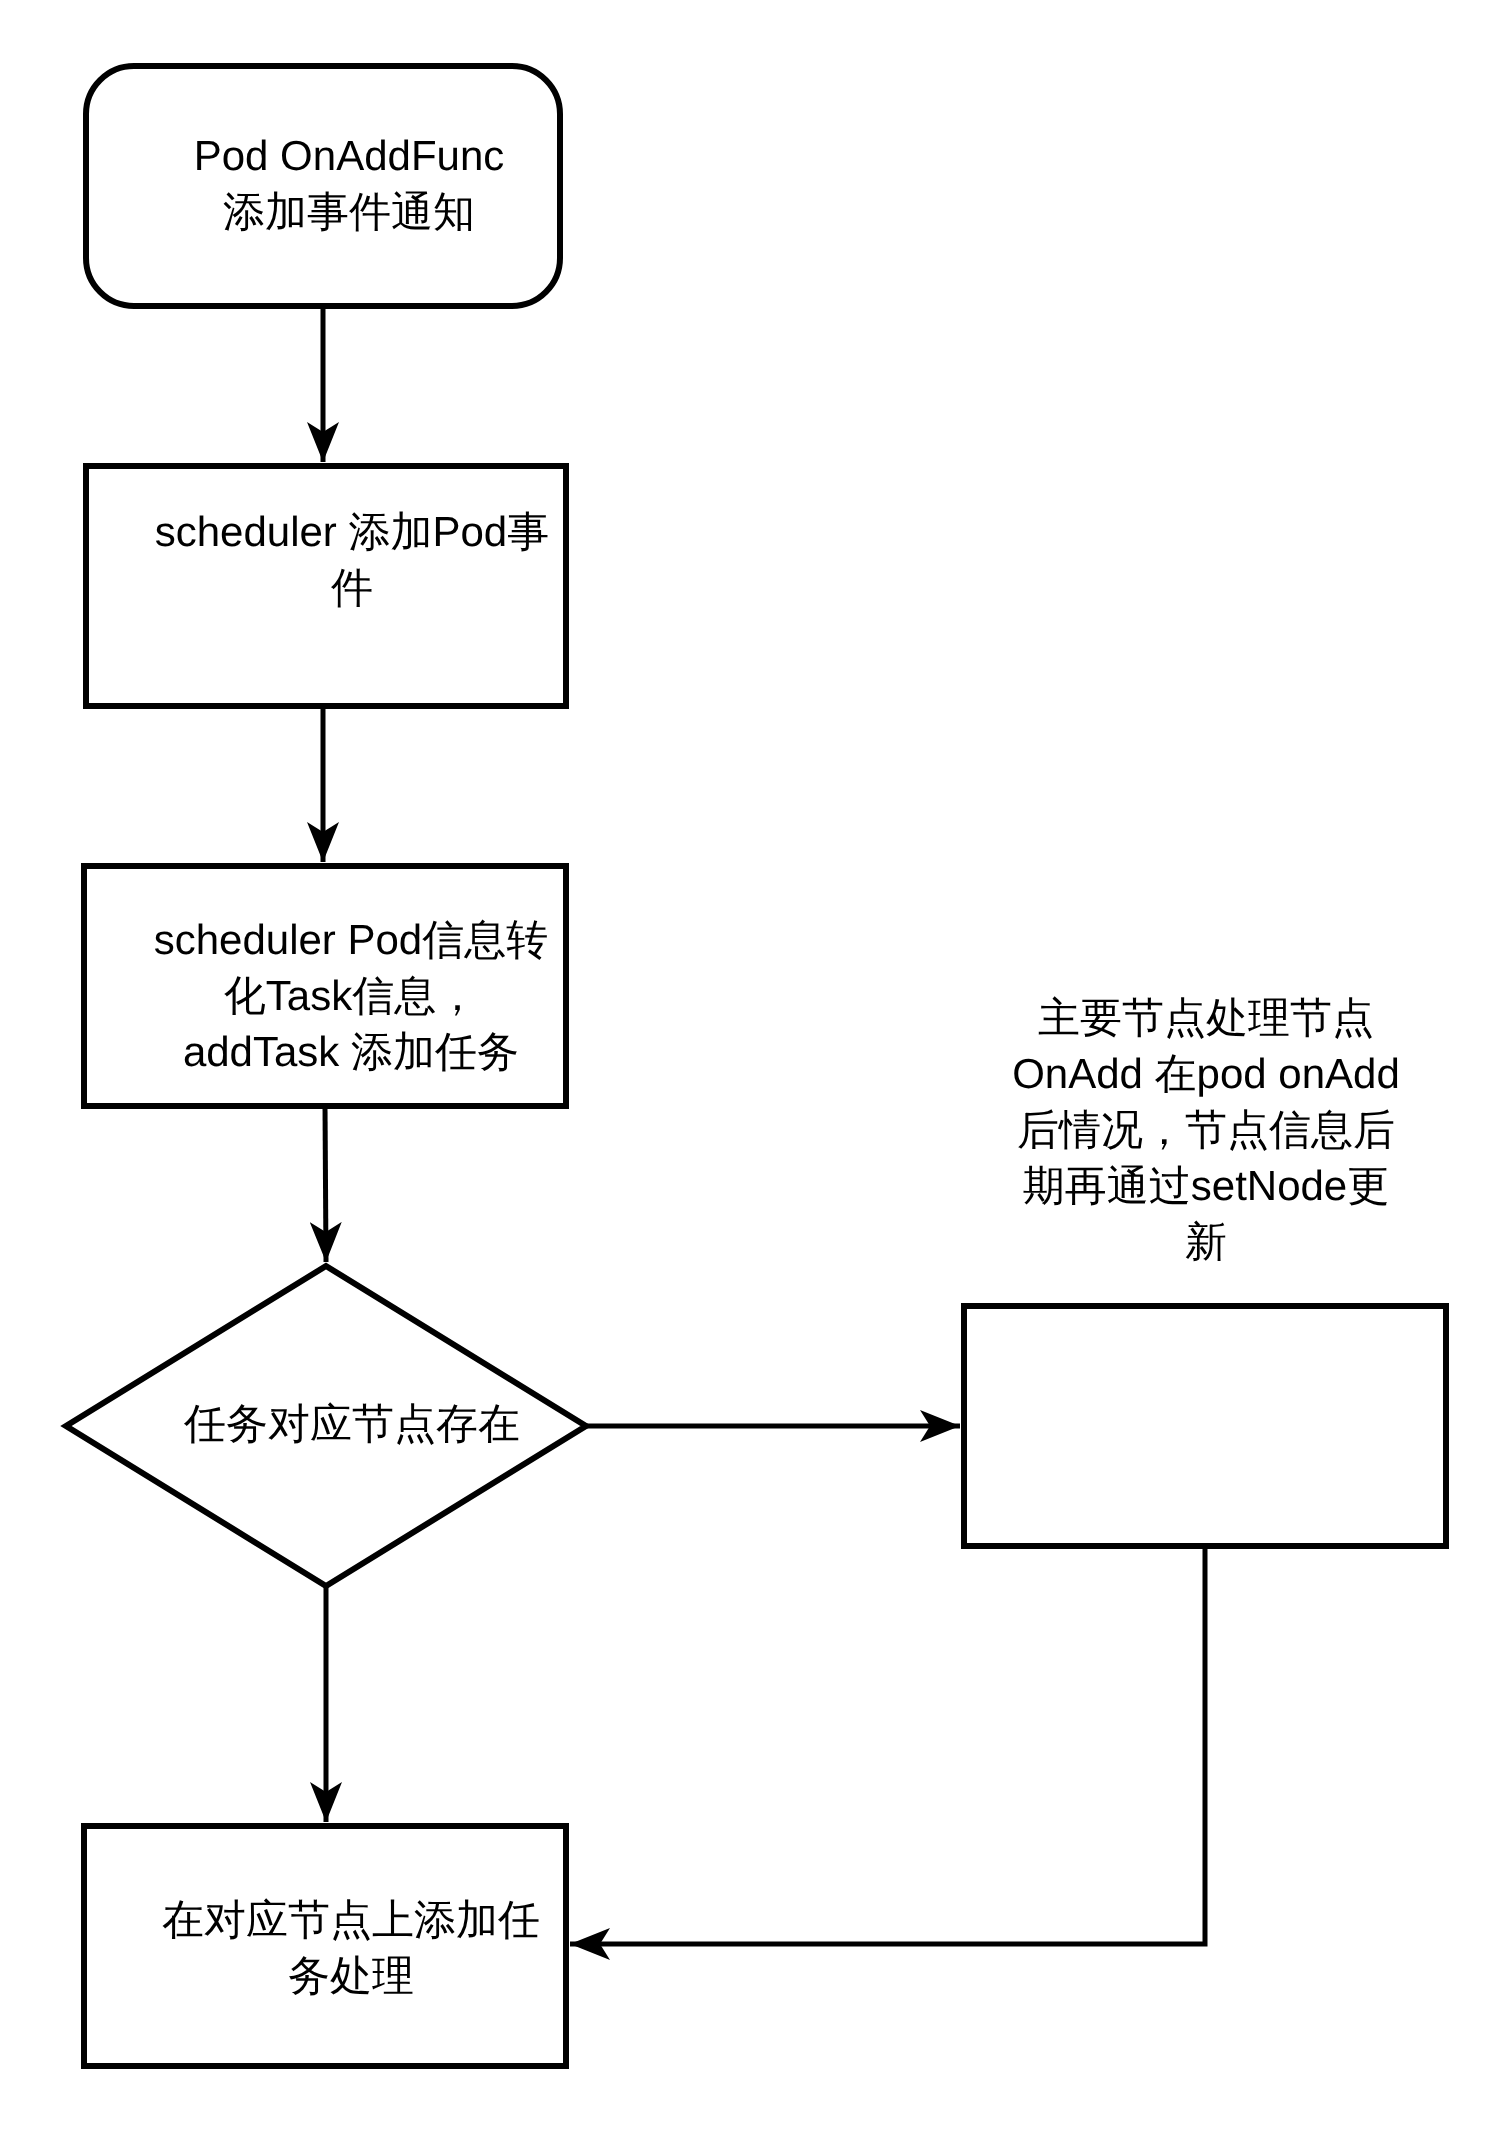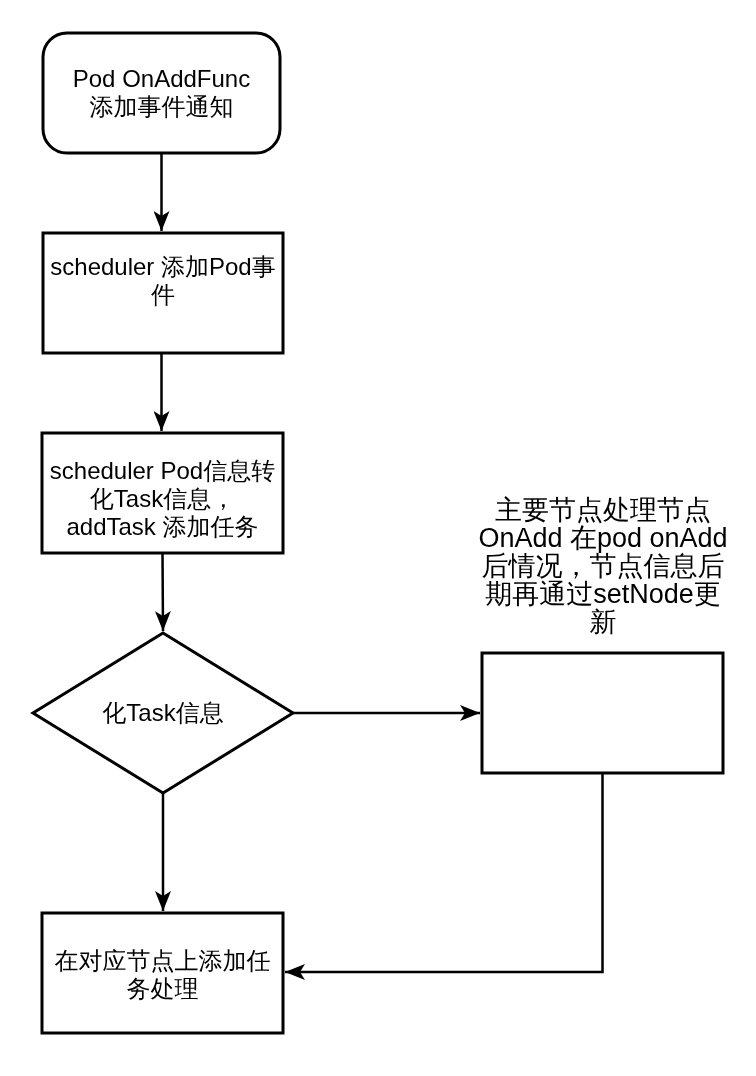--- a/index.html
+++ b/index.html
@@ -30,38 +30,39 @@
     stroke: #000000;
     stroke-width: 2.5;
   }
   .node-label {
     position: absolute;
     display: flex;
     align-items: center;
     justify-content: center;
     text-align: center;
     white-space: pre-line;
-    font-size: 24px;
+    font-size: 21px;
     line-height: 28px;
     color: #000000;
+    padding-left: 13px;
   }
   .lbl-start  { left: 43px;  top: 33px;  width: 237px; height: 120px; }
   .lbl-box2   { left: 43px;  top: 233px; width: 240px; height: 96px; text-align: center; }
   .lbl-box3   { left: 42px;  top: 433px; width: 241px; height: 132px; }
   .lbl-diamond{ left: 33px;  top: 633px; width: 260px; height: 160px; }
   .lbl-right  { left: 482px; top: 653px; width: 241px; height: 120px; }
   .lbl-bottom { left: 42px;  top: 915px; width: 241px; height: 120px; }
   .annotation {
     position: absolute;
     left: 478px;
     top: 496px;
     width: 250px;
     text-align: center;
     white-space: pre-line;
-    font-size: 27px;
+    font-size: 21px;
     line-height: 28px;
     color: #000000;
   }
 </style>
 </head>
 <body>
 
 <div class="canvas">
 
   <svg class="layer" width="756" height="1076" viewBox="0 0 756 1076">
@@ -86,21 +87,21 @@
     <rect class="shape" x="42" y="913" width="241" height="120"></rect>
   </svg>
 
   <div class="node-label lbl-start">Pod OnAddFunc
 添加事件通知</div>
   <div class="node-label lbl-box2">scheduler 添加Pod事
 件</div>
   <div class="node-label lbl-box3">scheduler Pod信息转
 化Task信息，
 addTask 添加任务</div>
-  <div class="node-label lbl-diamond">化Task信息</div>
+  <div class="node-label lbl-diamond">任务对应节点存在</div>
   <div class="node-label lbl-bottom">在对应节点上添加任
 务处理</div>
 
   <div class="annotation">主要节点处理节点
 OnAdd 在pod onAdd
 后情况，节点信息后
 期再通过setNode更
 新</div>
 
 </div>

